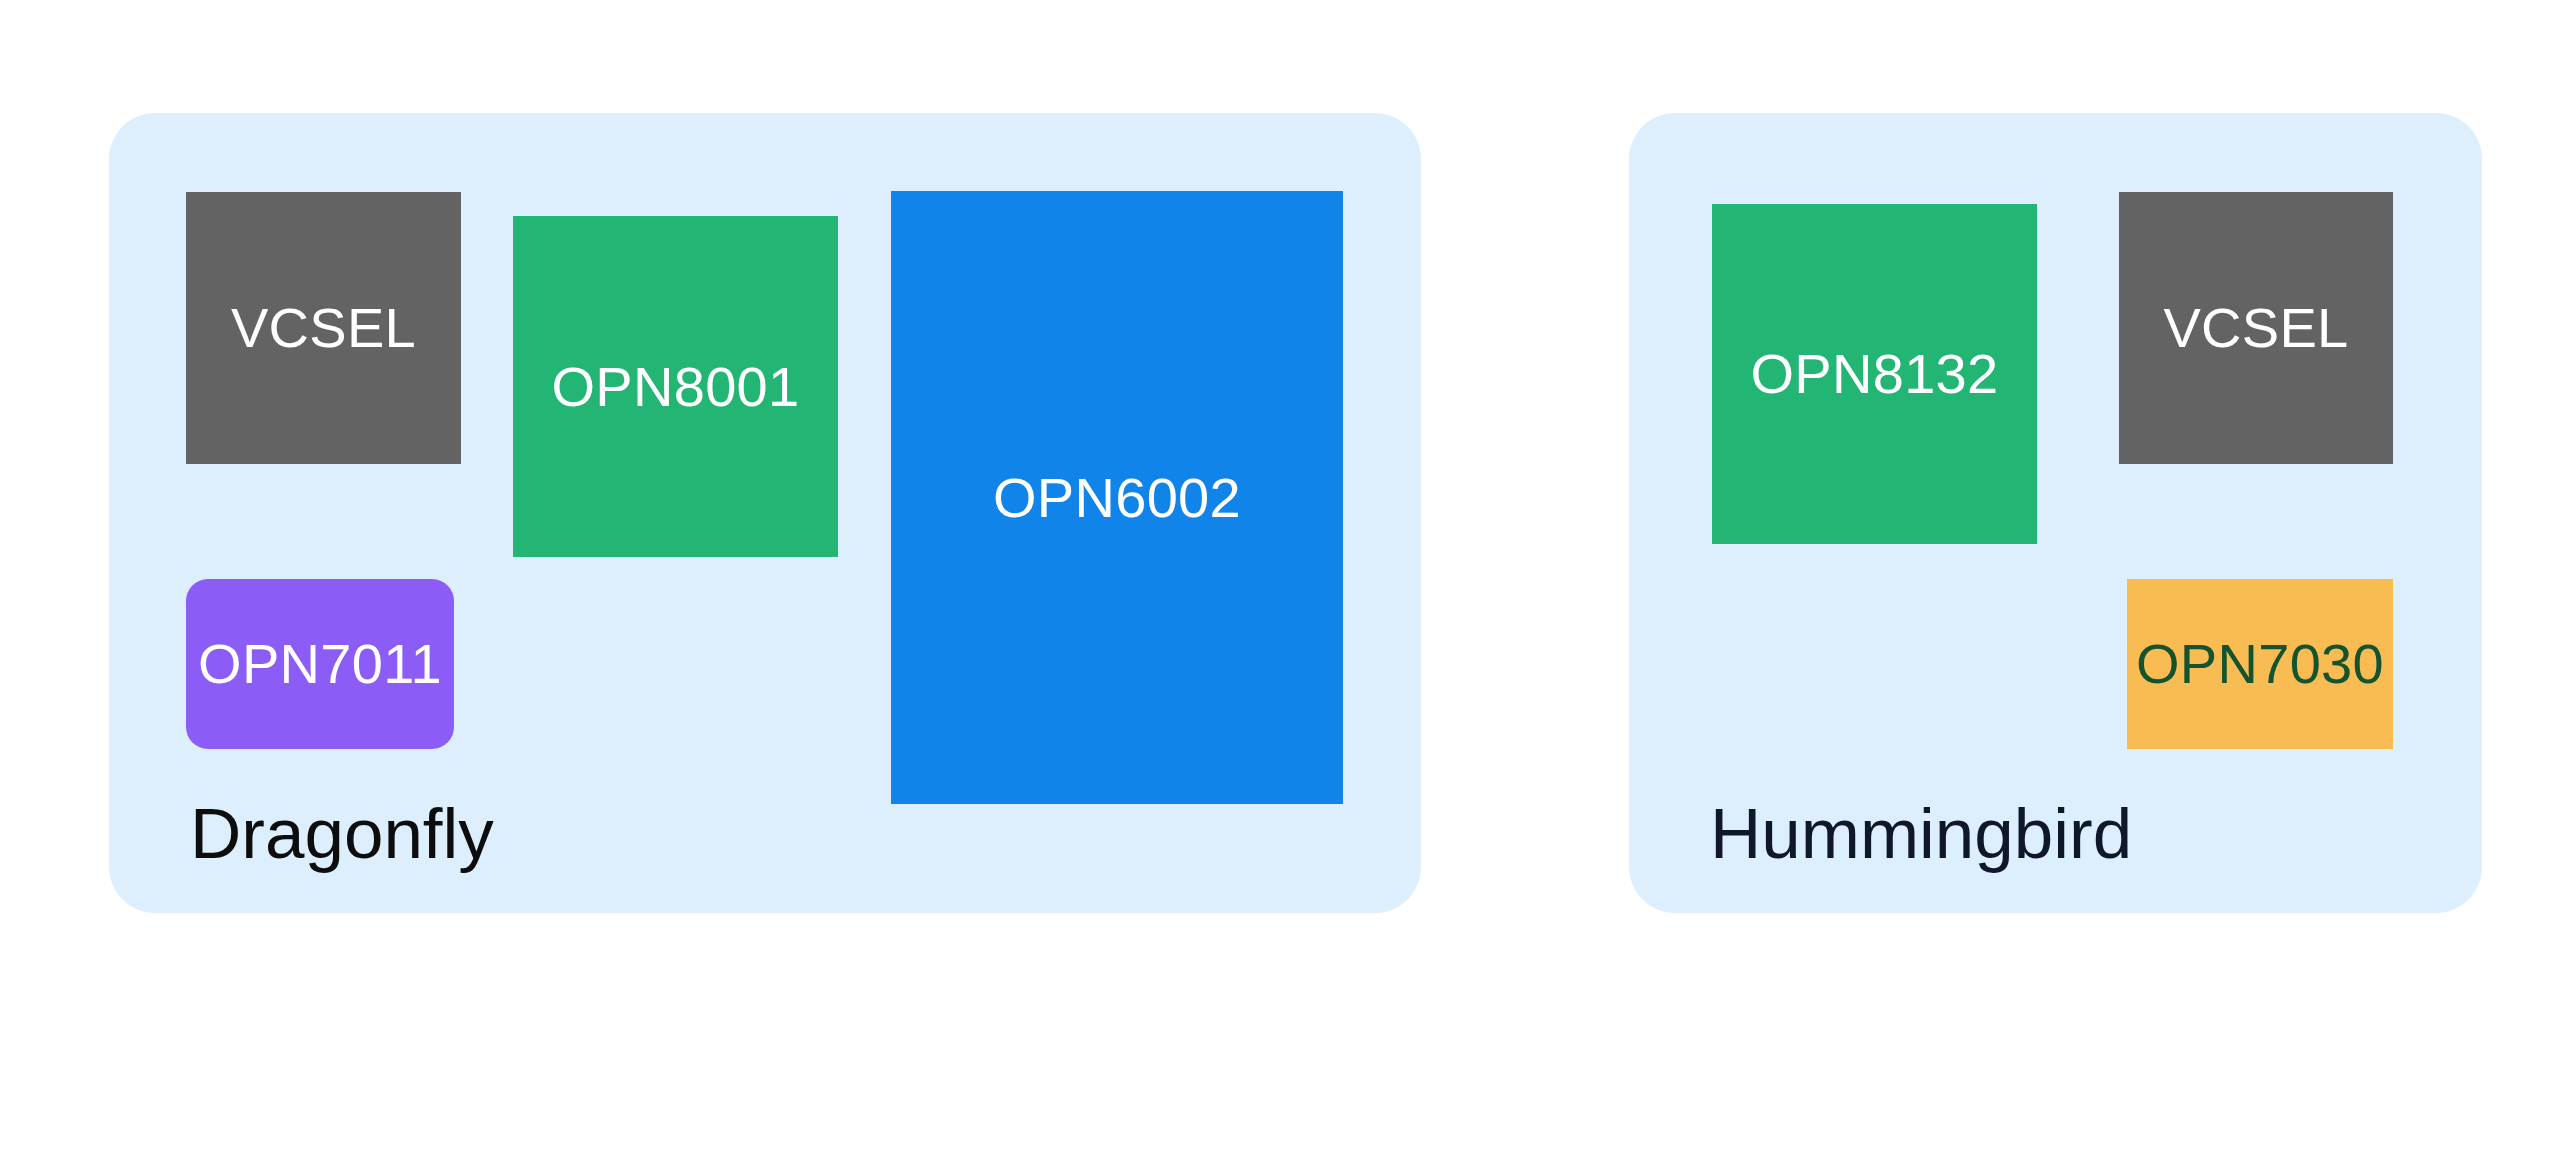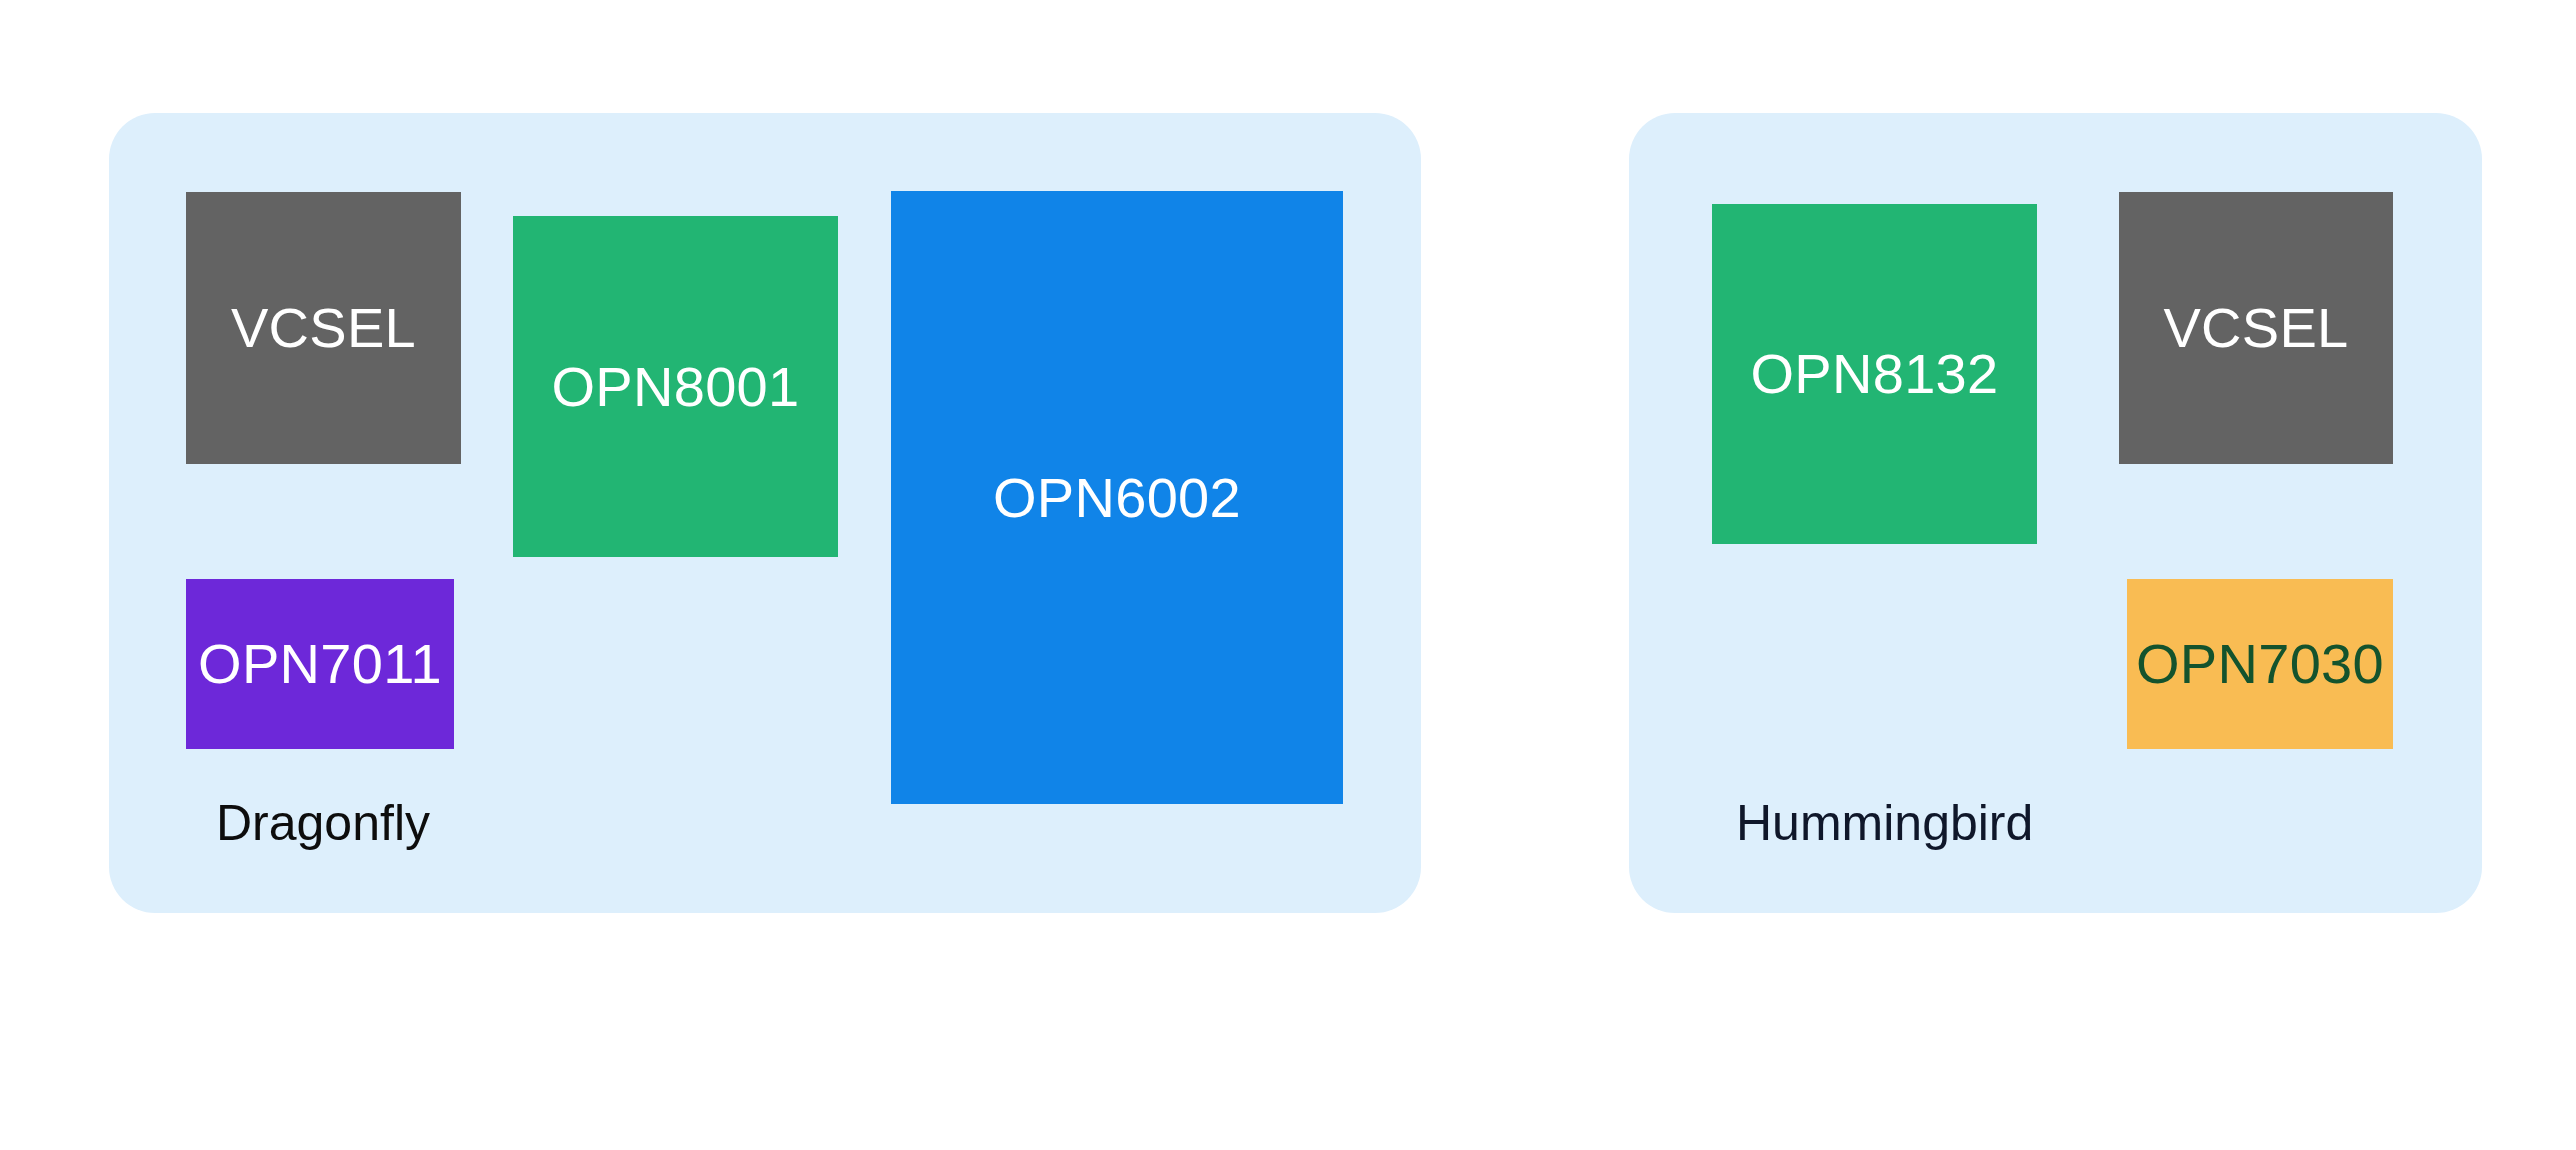--- a/index.html
+++ b/index.html
@@ -36,42 +36,41 @@
     color: #ffffff;
     font-size: 56px;
     font-weight: 400;
     line-height: 1;
     letter-spacing: 0.3px;
     white-space: nowrap;
   }
   .group-title {
     position: absolute;
     color: #0d0d0d;
-    font-size: 50px;
+    font-size: 71px;
     font-weight: 400;
     line-height: 1;
     white-space: nowrap;
-    margin-left: 26px;
   }
 </style>
 </head>
 <body style="width: 2576px; height: 1150px;">
 
 <div id="stage" style="width: 2576px; height: 1150px; background: rgb(255, 255, 255);">
     <div class="group-card" style="left: 109px; top: 113px; width: 1312px; height: 800px; background: rgb(221, 239, 252);"></div>
     <div class="block" style="left: 186px; top: 192px; width: 275px; height: 272px; background: rgb(99, 99, 99);">
       <span class="block-label" style="color: rgb(255, 255, 255);">VCSEL</span>
     </div>
     <div class="block" style="left: 513px; top: 192px; width: 325px; height: 341px; background: rgb(34, 181, 115); margin-top: 24px;">
       <span class="block-label" style="color: rgb(255, 255, 255);">OPN8001</span>
     </div>
     <div class="block" style="left: 891px; top: 191px; width: 452px; height: 613px; background: rgb(16, 132, 232);">
       <span class="block-label" style="color: #ffffff;">OPN6002</span>
     </div>
-    <div class="block" style="left: 186px; top: 579px; width: 268px; height: 170px; background: #6d28d9;">
+    <div class="block" style="left: 186px; top: 579px; width: 268px; height: 170px; background: #8b5cf6; border-radius: 22px;">
       <span class="block-label" style="color: rgb(255, 255, 255);">OPN7011</span>
     </div>
     <div class="group-title" style="left: 190px; top: 798px; color: rgb(13, 13, 13);">Dragonfly</div>
     <div class="group-card" style="left: 1629px; top: 113px; width: 853px; height: 800px; background: rgb(221, 239, 252);"></div>
     <div class="block" style="left: 1712px; top: 204px; width: 325px; height: 340px; background: rgb(34, 181, 115);">
       <span class="block-label" style="color: rgb(255, 255, 255);">OPN8132</span>
     </div>
     <div class="block" style="left: 2119px; top: 192px; width: 274px; height: 272px; background: rgb(99, 99, 99);">
       <span class="block-label" style="color: rgb(255, 255, 255);">VCSEL</span>
     </div>

